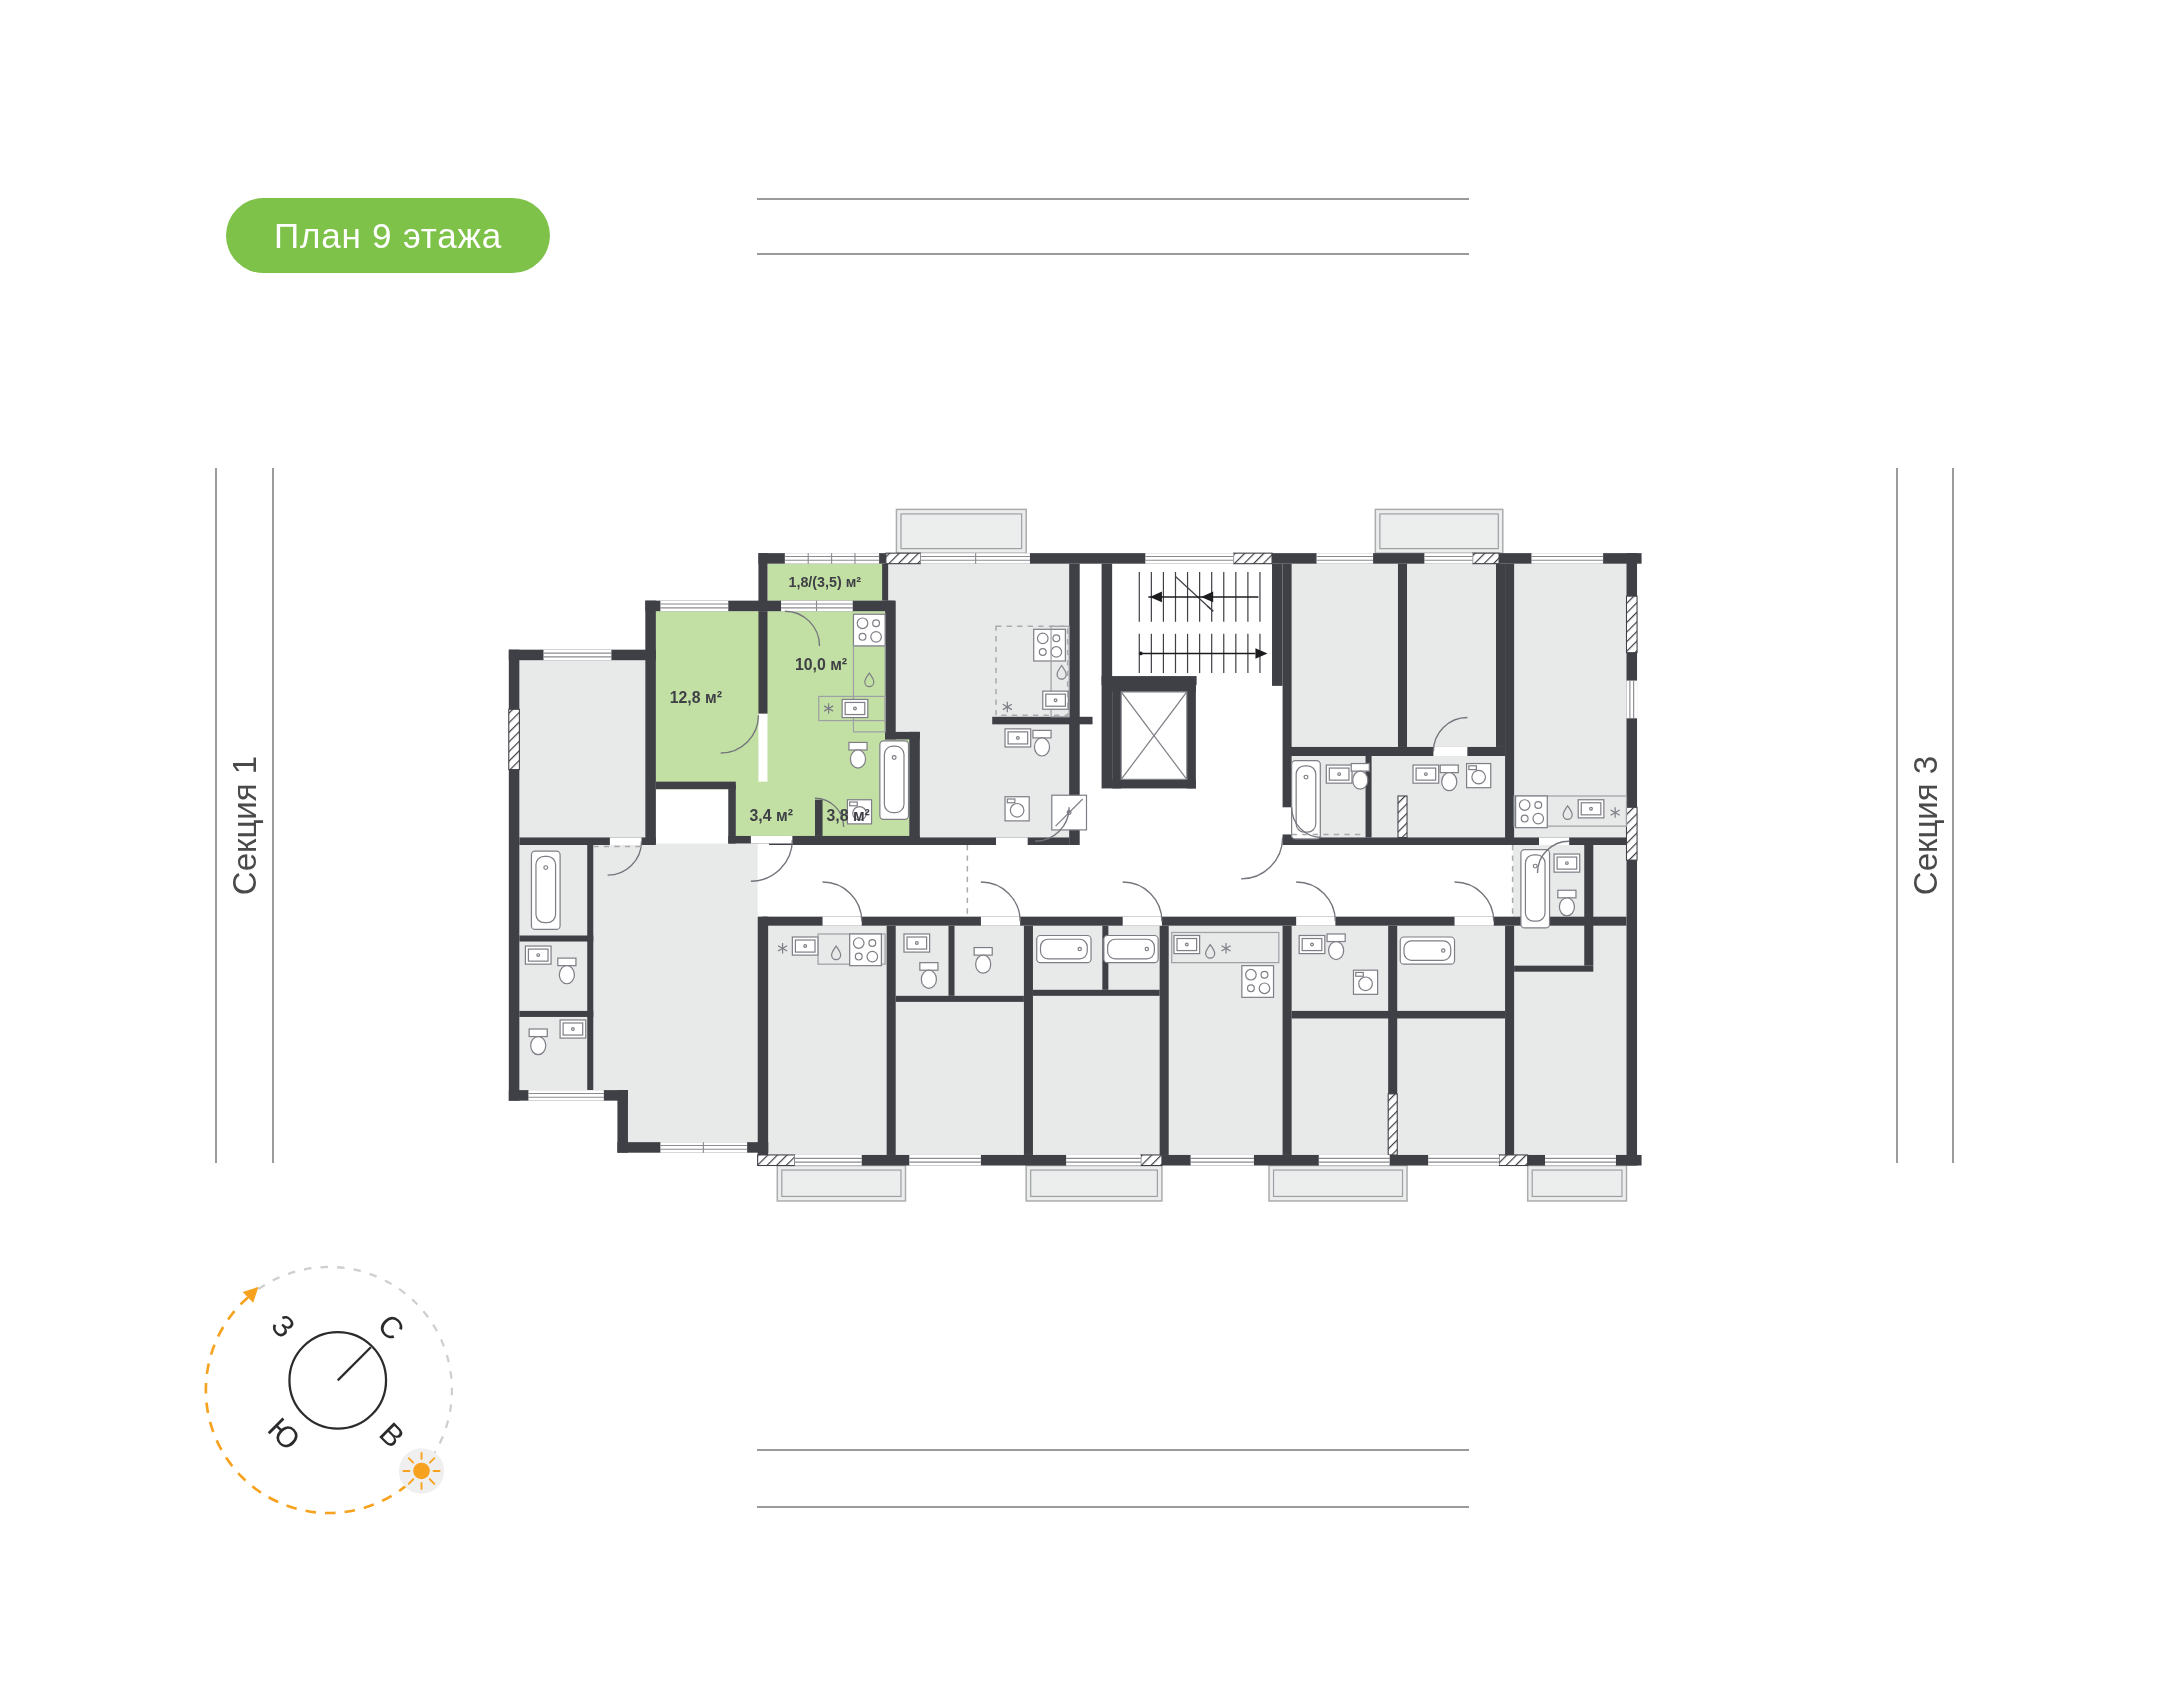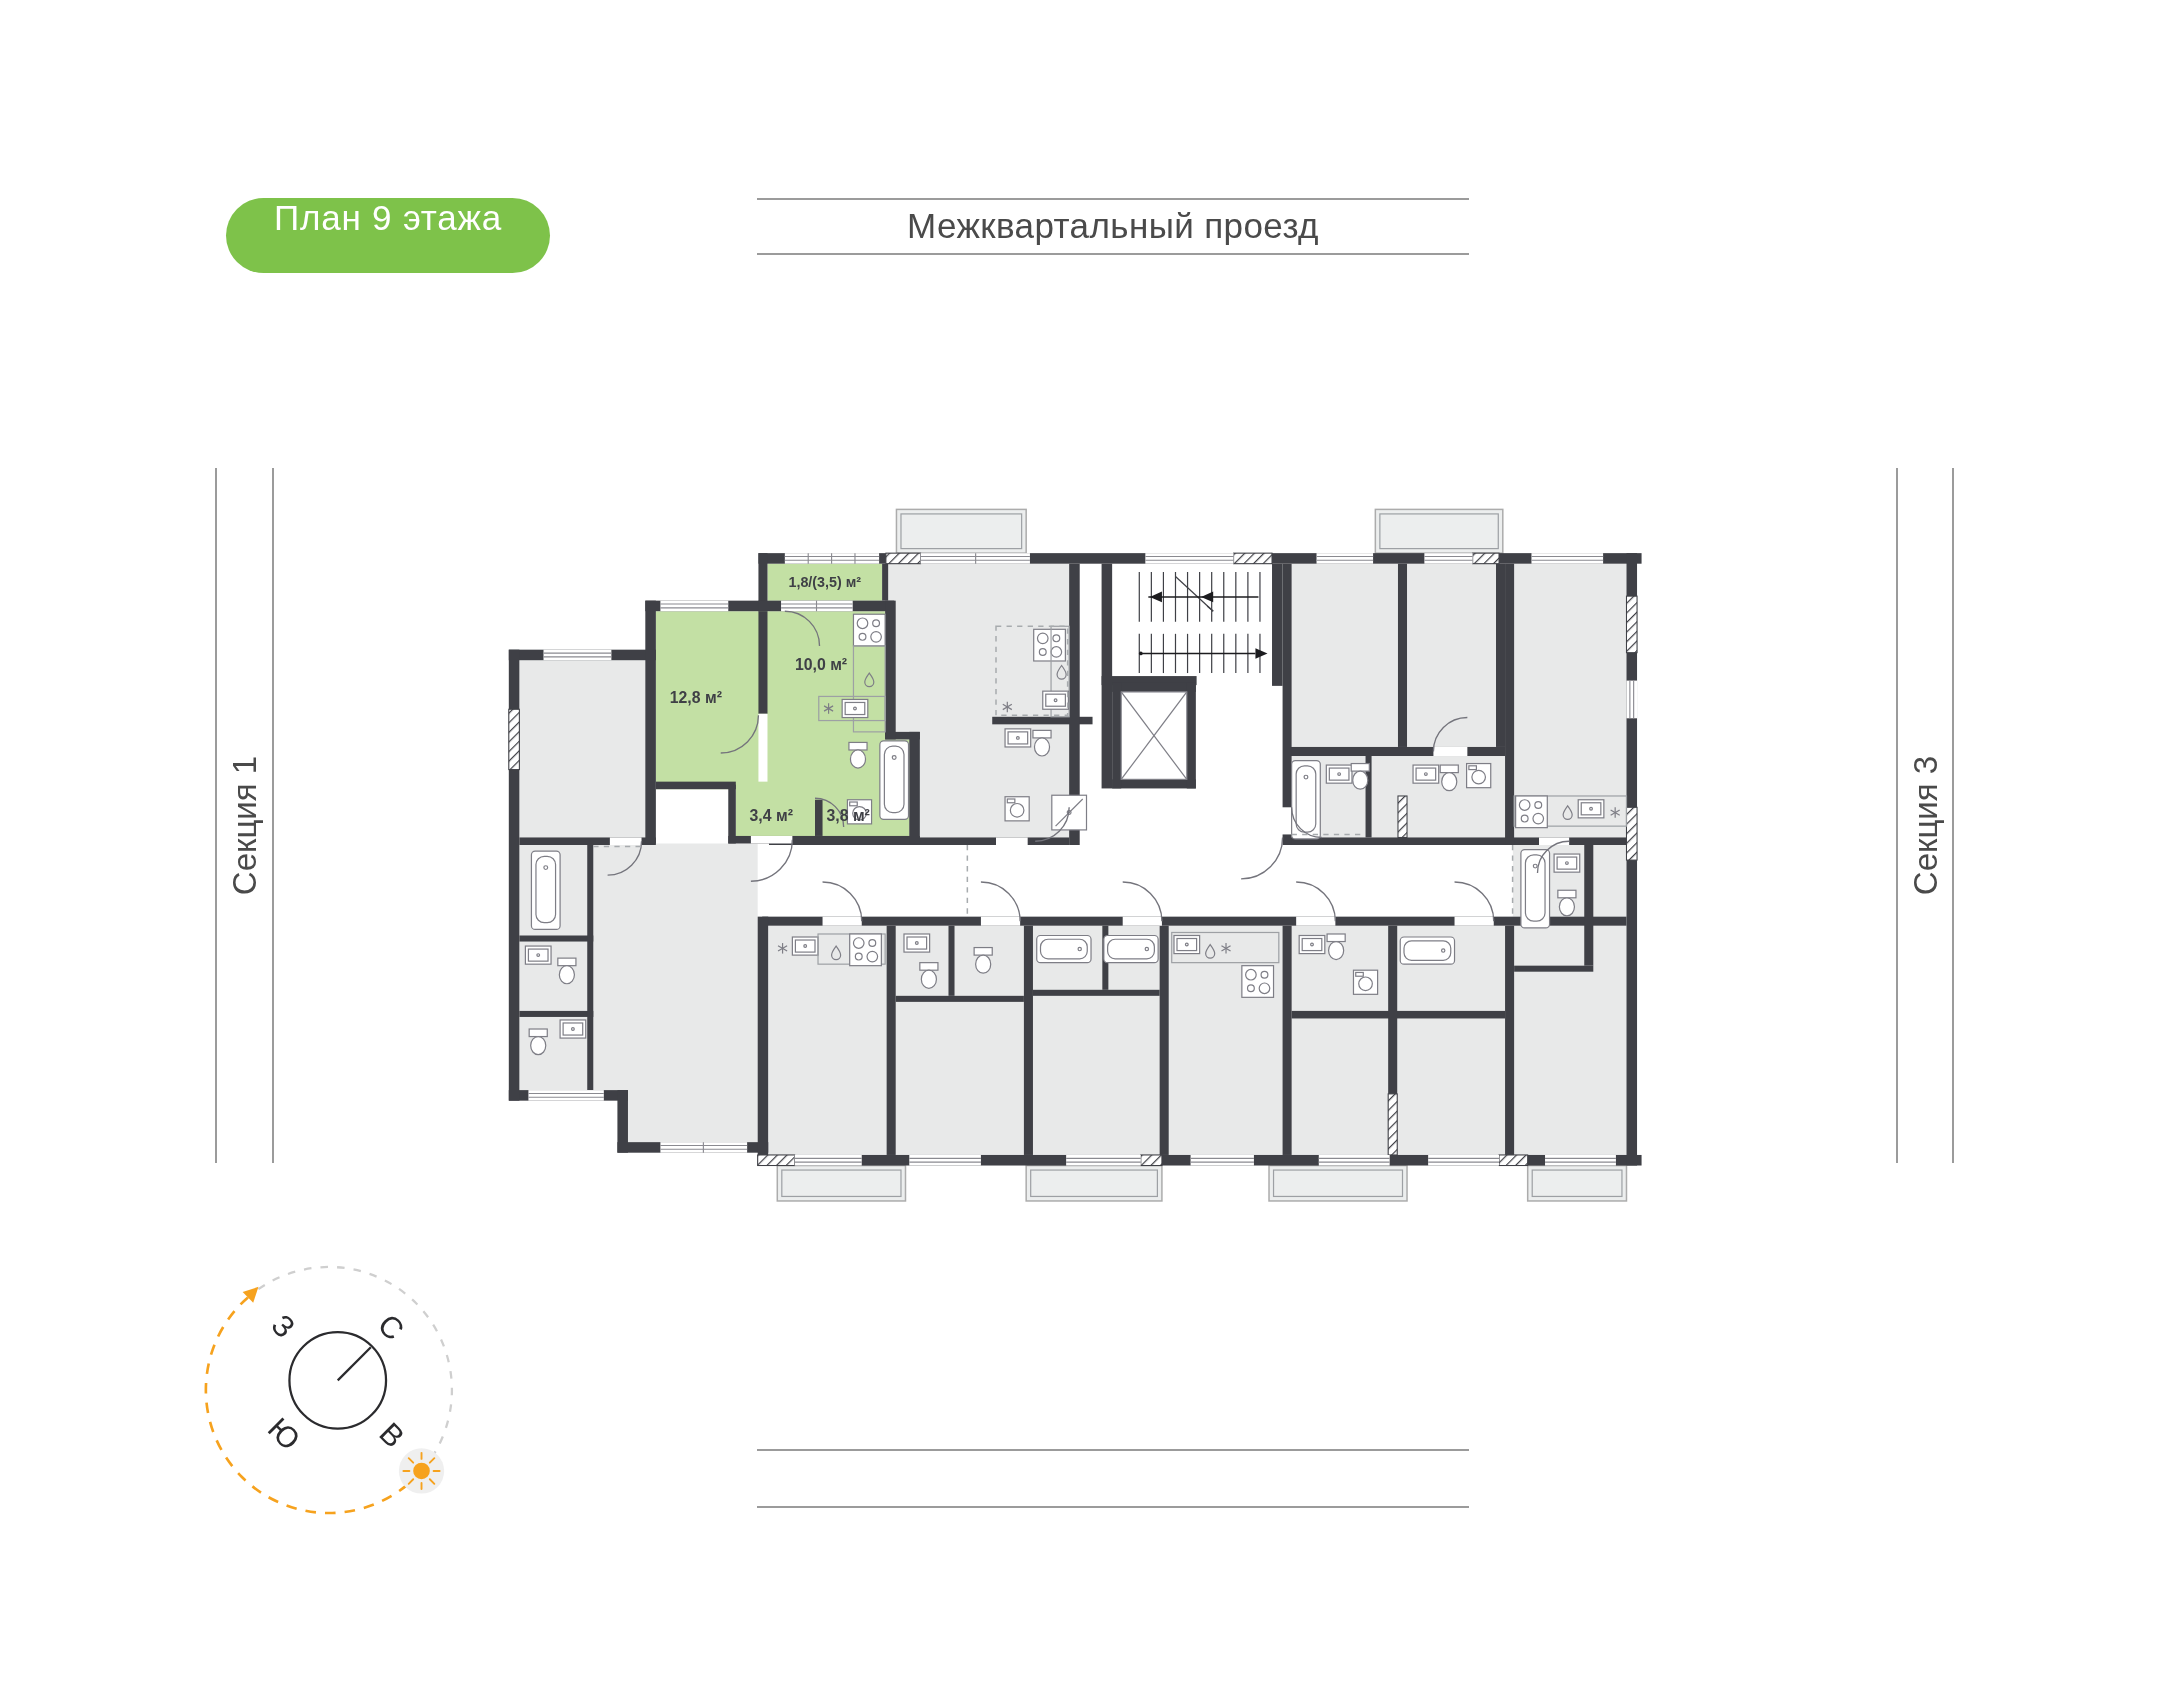--- a/index.html
+++ b/index.html
@@ -1,21 +1,21 @@
 <!DOCTYPE html>
 <html style="font-size:12px"><head>
 <meta charset="utf-8">
 <style>
   html,body{margin:0;padding:0;background:#fff;}
   #canvas{position:relative;width:2172px;height:1705px;background:#fff;overflow:hidden;
           font-family:"Liberation Sans",sans-serif;}
   .abs{position:absolute;}
   
   #floor-badge{left:226px;top:198px;width:324px;height:75px;background:#7EC24A;border-radius:39px;
-    display:flex;justify-content:center;color:#fff;font-size:35px;letter-spacing:0.8px;}
+    display:flex;align-items:center;justify-content:center;color:#fff;font-size:35px;letter-spacing:0.8px;}
   
   .street-line{height:2.3px;background:#9B9B9B;}
   .street-text{width:712px;height:54px;display:flex;align-items:center;justify-content:center;
     color:#4A4A4A;font-size:35px;letter-spacing:0.4px;}
   
   .section-line{width:2.3px;background:#9B9B9B;}
   .section-text{width:226px;height:45px;display:flex;align-items:center;justify-content:center;
     color:#4A4A4A;font-size:33px;transform:rotate(-90deg);transform-origin:center center;}
   
   .room{fill:#E8E9E9;}
@@ -38,21 +38,20 @@
 </head>
 <body>
 
 <div id="canvas">
 
   <div class="abs" id="floor-badge">
     <span>План 9 этажа</span>
   </div>
 
   <div class="abs street-line" style="left:757px;top:198px;width:712px;"></div>
-  <div class="abs street-text" style="left:757px;top:199px;">Межквартальный проезд</div>
   <div class="abs street-line" style="left:757px;top:253px;width:712px;"></div>
 
   <div class="abs street-line" style="left:757px;top:1449px;width:712px;"></div>
   <div class="abs street-line" style="left:757px;top:1506px;width:712px;"></div>
 
   <div class="abs section-line" style="left:215px;top:468px;height:695px;"></div>
   <div class="abs section-line" style="left:272px;top:468px;height:695px;"></div>
   <div class="abs section-text" style="left:131px;top:803px;">Секция 1</div>
 
   <div class="abs section-line" style="left:1896px;top:468px;height:695px;"></div>

